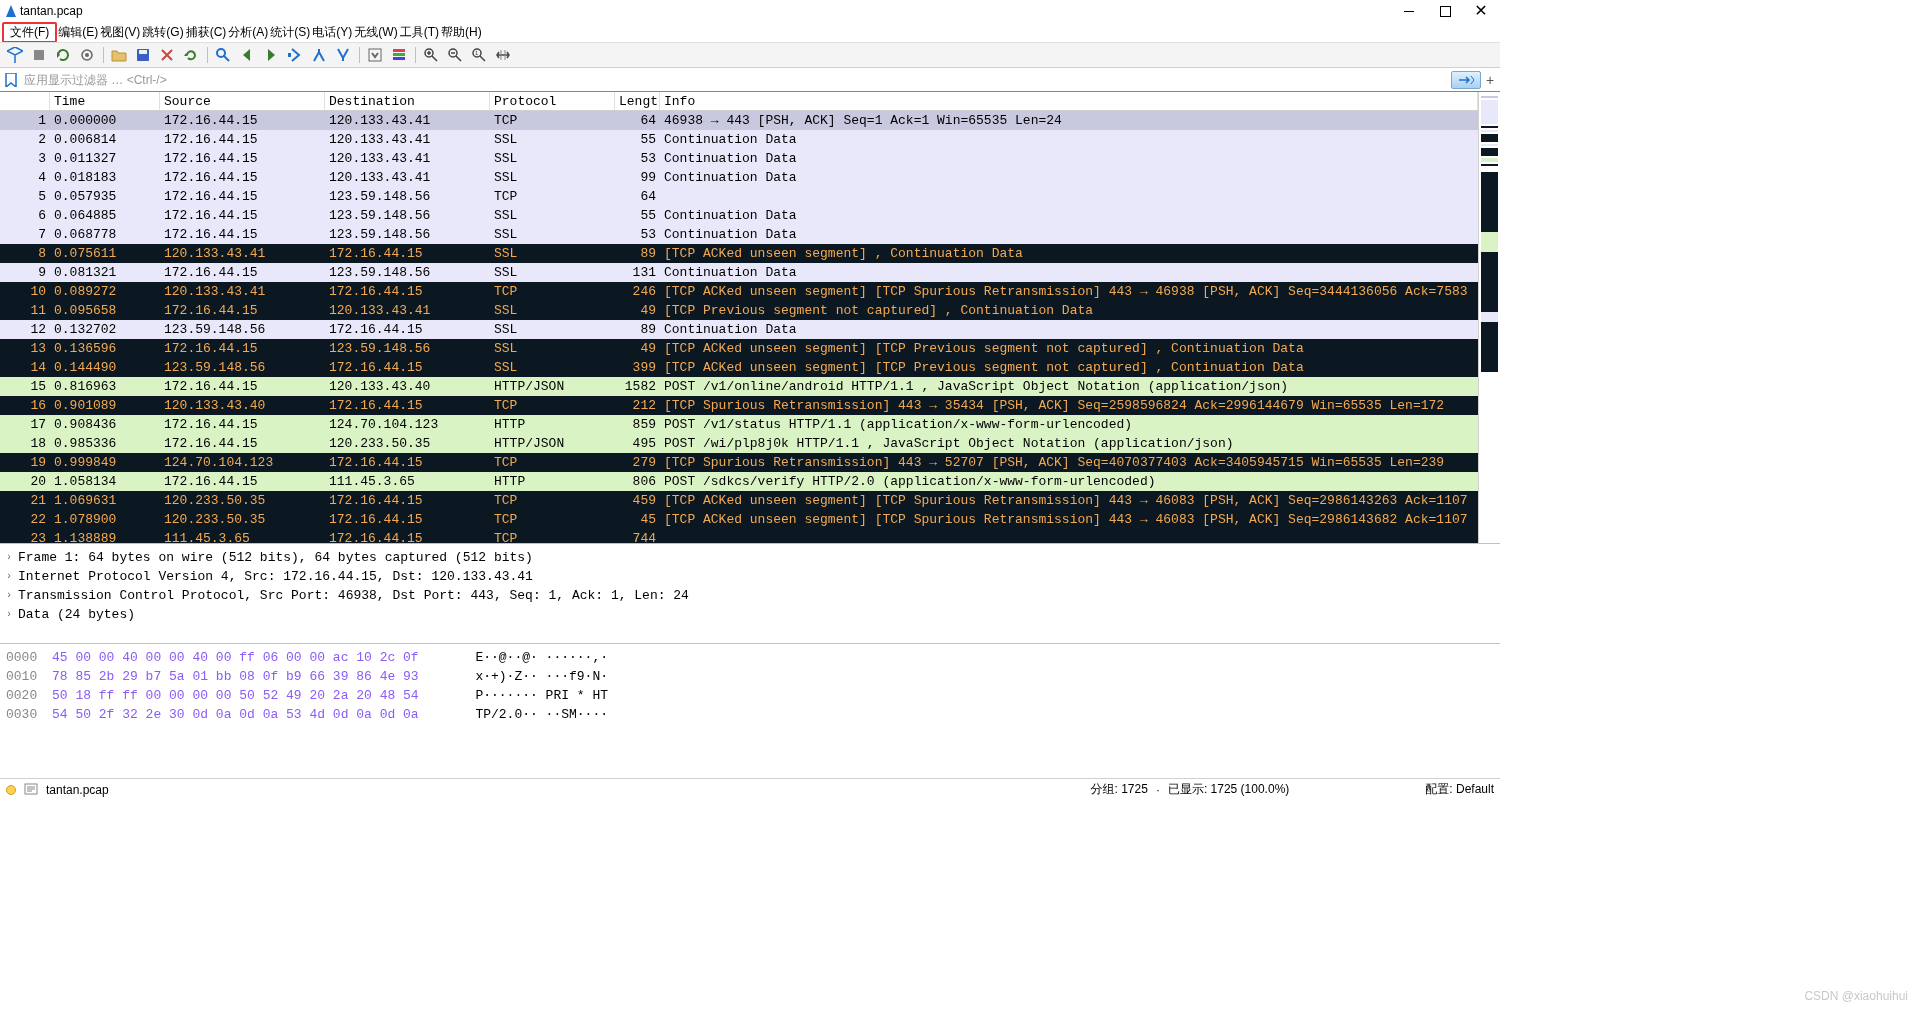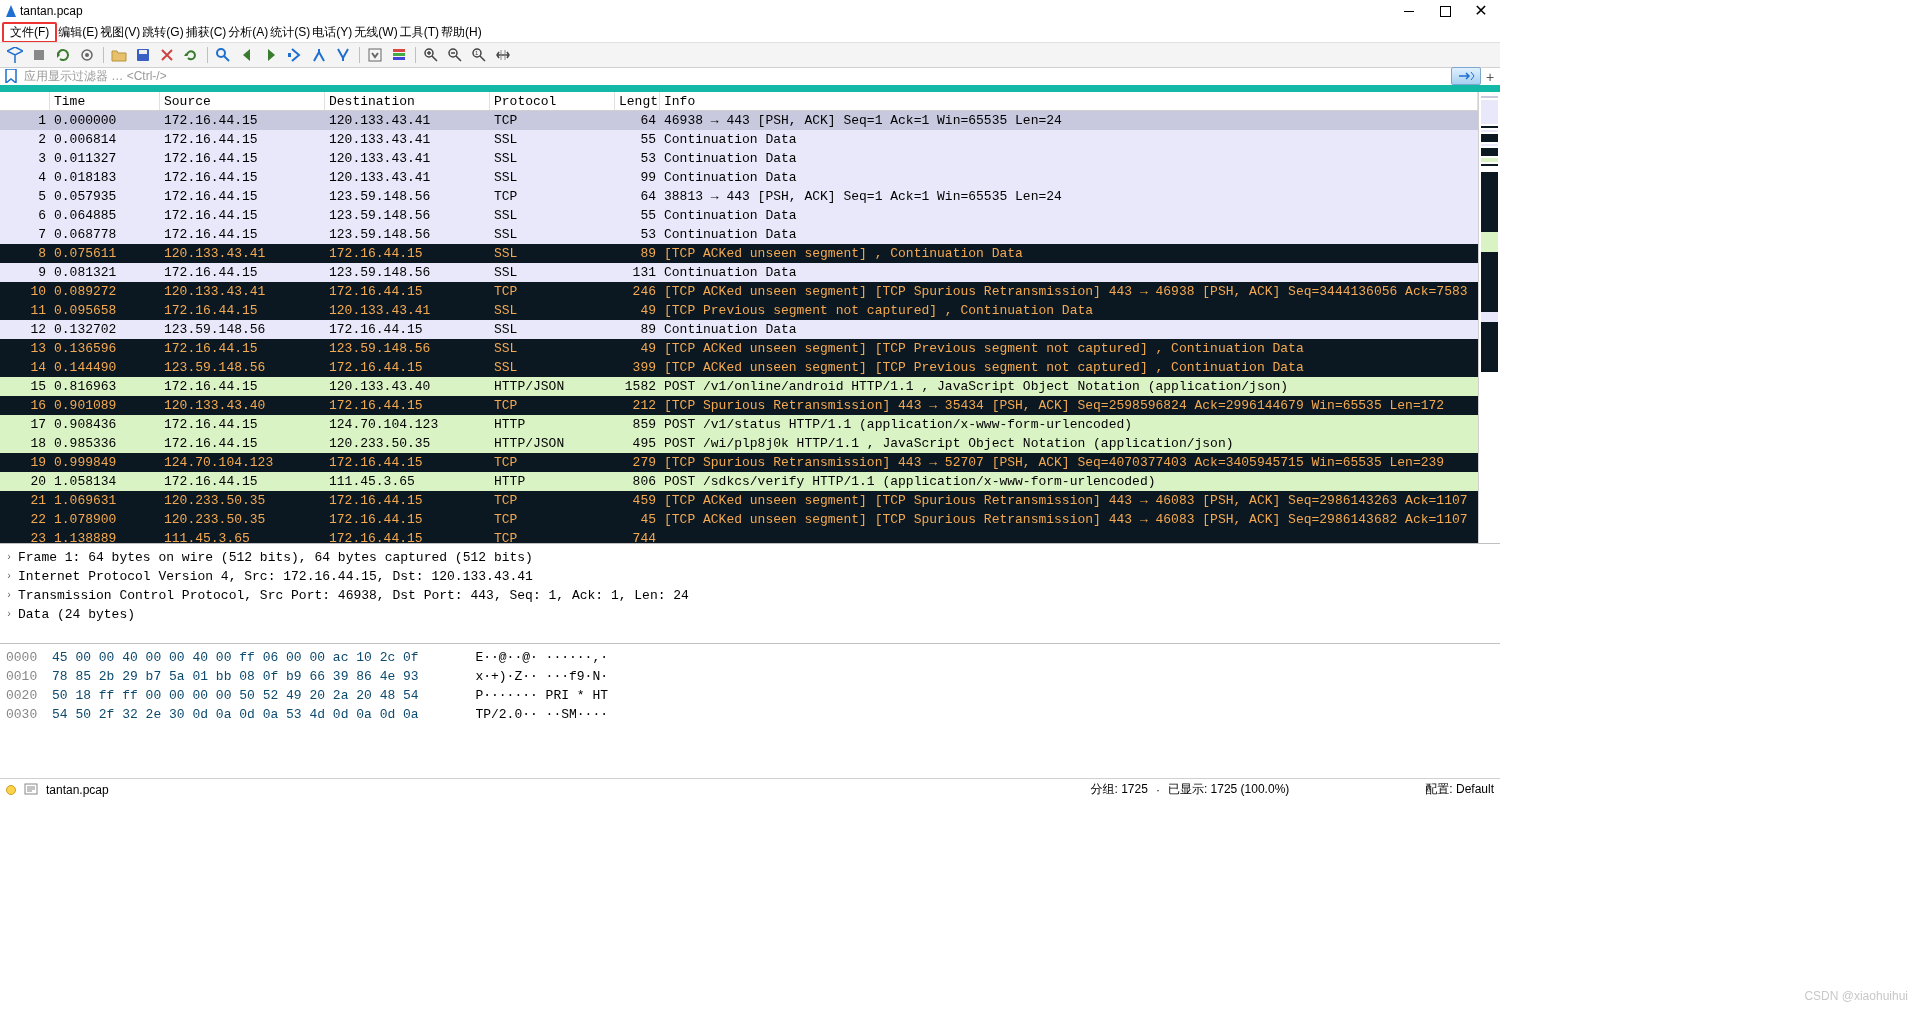--- a/index.html
+++ b/index.html
@@ -23,21 +23,21 @@
 .menu .mi.hl{border:2px solid #e33;border-radius:2px;padding:0 6px}
 
 
 .toolbar{display:flex;align-items:center;height:26px;padding:2px 4px;background:#f4f4f4;border-top:1px solid #e0e0e0;border-bottom:1px solid #d0d0d0;gap:2px}
 .tb{width:22px;height:22px;display:flex;align-items:center;justify-content:center;border:1px solid transparent;border-radius:2px}
 .tb svg{width:16px;height:16px}
 .tb.sep{width:6px;border:none}
 .tb.sep::before{content:"";display:block;width:1px;height:16px;background:#c0c0c0;margin:0 auto}
 
 
-.filter{display:flex;height:24px;align-items:flex-end;border-bottom:7px solid #14b8a6}
+.filter{display:flex;height:24px;align-items:center;border-bottom:1px solid #14b8a6}
 .filter .ic{width:18px;height:18px;display:flex;align-items:center;justify-content:center;margin:0 2px}
 .filter input{flex:1;border:none;outline:none;font-size:12px;background:transparent;padding:2px}
 .filter input::placeholder{color:#999}
 .filter .exp{width:30px;height:18px;margin-right:2px;background:linear-gradient(180deg,#e0f0ff,#a8d0f0);border:1px solid #7aa8d0;border-radius:2px;display:flex;align-items:center;justify-content:center}
 .filter .plus{width:14px;font-size:14px;text-align:center;color:#555;margin-right:3px}
 
 
 .plist{flex:0 0 auto;height:452px;display:flex;border-bottom:1px solid #c0c0c0}
 .ptable{flex:1;overflow:hidden;display:flex;flex-direction:column}
 .phead,.prow{display:flex;font-family:Consolas,"Courier New",monospace;font-size:13px;line-height:19px;height:19px;white-space:nowrap}
@@ -64,21 +64,21 @@
 
 
 .details{height:100px;border-bottom:1px solid #c0c0c0;padding:4px 6px;font-family:Consolas,"Courier New",monospace;font-size:13px;line-height:19px;overflow:hidden}
 .details .row{display:flex;align-items:center}
 .details .tw{width:12px;color:#666;font-size:10px}
 
 
 .hex{flex:1;padding:4px 6px;font-family:Consolas,"Courier New",monospace;font-size:13px;line-height:19px;overflow:hidden;color:#888}
 .hex .row{display:flex}
 .hex .off{width:46px}
-.hex .bytes{width:400px;color:#0c4a6e}
+.hex .bytes{width:400px;color:#8b5cf6}
 .hex .asc{color:#000}
 
 
 .status{height:22px;display:flex;align-items:center;border-top:1px solid #d0d0d0;padding:0 6px;font-size:12px;gap:8px}
 .status .circle{width:10px;height:10px;border-radius:50%;background:#ffd24d;border:1px solid #c9a020}
 .status .note{width:14px;height:14px}
 .status .spacer{flex:1}
 .watermark{position:absolute;right:12px;bottom:26px;color:#c8c8c8;font-size:12px;font-family:Arial}
 </style>
 </head>
@@ -294,21 +294,20 @@
           <div class="c-len">99</div>
           <div class="c-info">Continuation Data</div>
         </div>
         <div class="prow lav">
           <div class="c-no">5</div>
           <div class="c-time">0.057935</div>
           <div class="c-src">172.16.44.15</div>
           <div class="c-dst">123.59.148.56</div>
           <div class="c-proto">TCP</div>
           <div class="c-len">64</div>
-          <div class="c-info">38813 → 443 [PSH, ACK] Seq=1 Ack=1 Win=65535 Len=24</div>
         </div>
         <div class="prow lav">
           <div class="c-no">6</div>
           <div class="c-time">0.064885</div>
           <div class="c-src">172.16.44.15</div>
           <div class="c-dst">123.59.148.56</div>
           <div class="c-proto">SSL</div>
           <div class="c-len">55</div>
           <div class="c-info">Continuation Data</div>
         </div>
@@ -429,21 +428,21 @@
           <div class="c-len">279</div>
           <div class="c-info">[TCP Spurious Retransmission] 443 → 52707 [PSH, ACK] Seq=4070377403 Ack=3405945715 Win=65535 Len=239</div>
         </div>
         <div class="prow green">
           <div class="c-no">20</div>
           <div class="c-time">1.058134</div>
           <div class="c-src">172.16.44.15</div>
           <div class="c-dst">111.45.3.65</div>
           <div class="c-proto">HTTP</div>
           <div class="c-len">806</div>
-          <div class="c-info">POST /sdkcs/verify HTTP/1.1  (application/x-www-form-urlencoded)</div>
+          <div class="c-info">POST /sdkcs/verify HTTP/2.0  (application/x-www-form-urlencoded)</div>
         </div>
         <div class="prow dark">
           <div class="c-no">21</div>
           <div class="c-time">1.069631</div>
           <div class="c-src">120.233.50.35</div>
           <div class="c-dst">172.16.44.15</div>
           <div class="c-proto">TCP</div>
           <div class="c-len">459</div>
           <div class="c-info">[TCP ACKed unseen segment] [TCP Spurious Retransmission] 443 → 46083 [PSH, ACK] Seq=2986143263 Ack=1107</div>
         </div>

